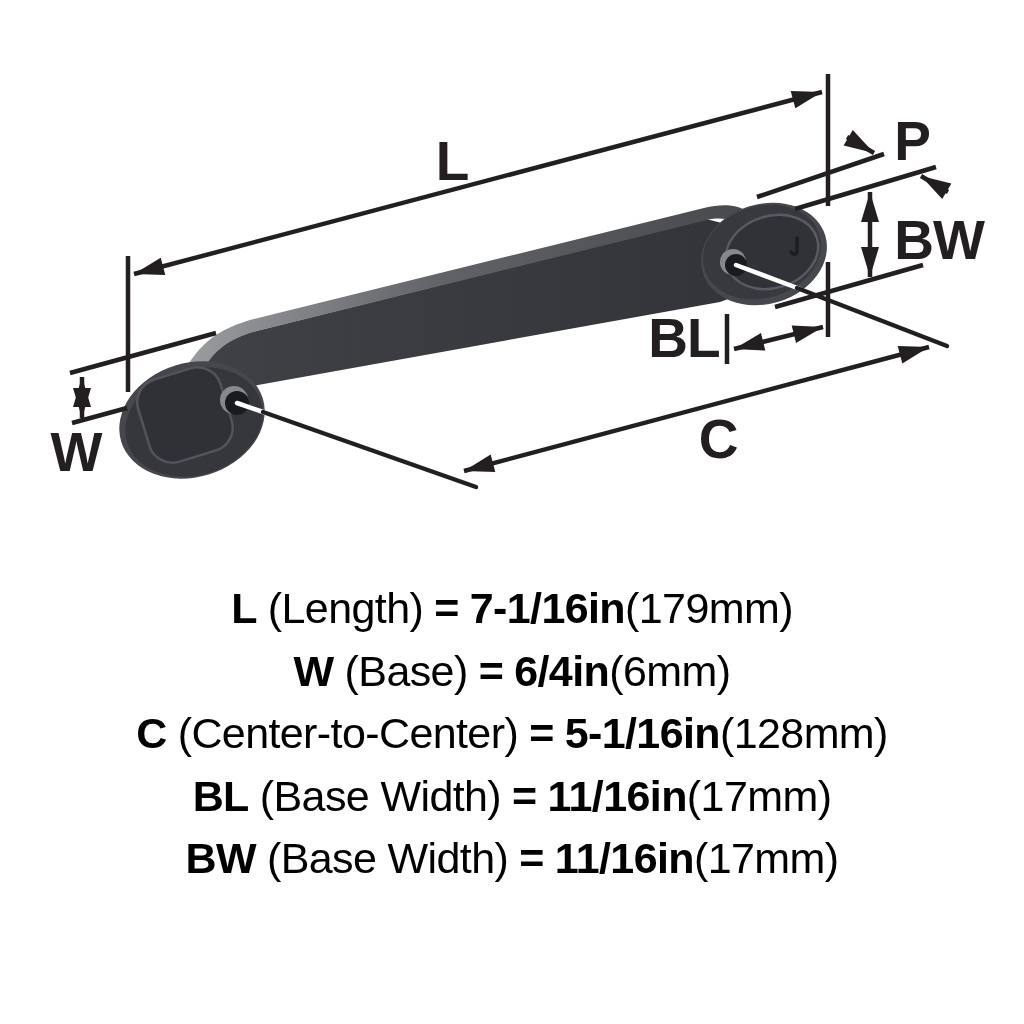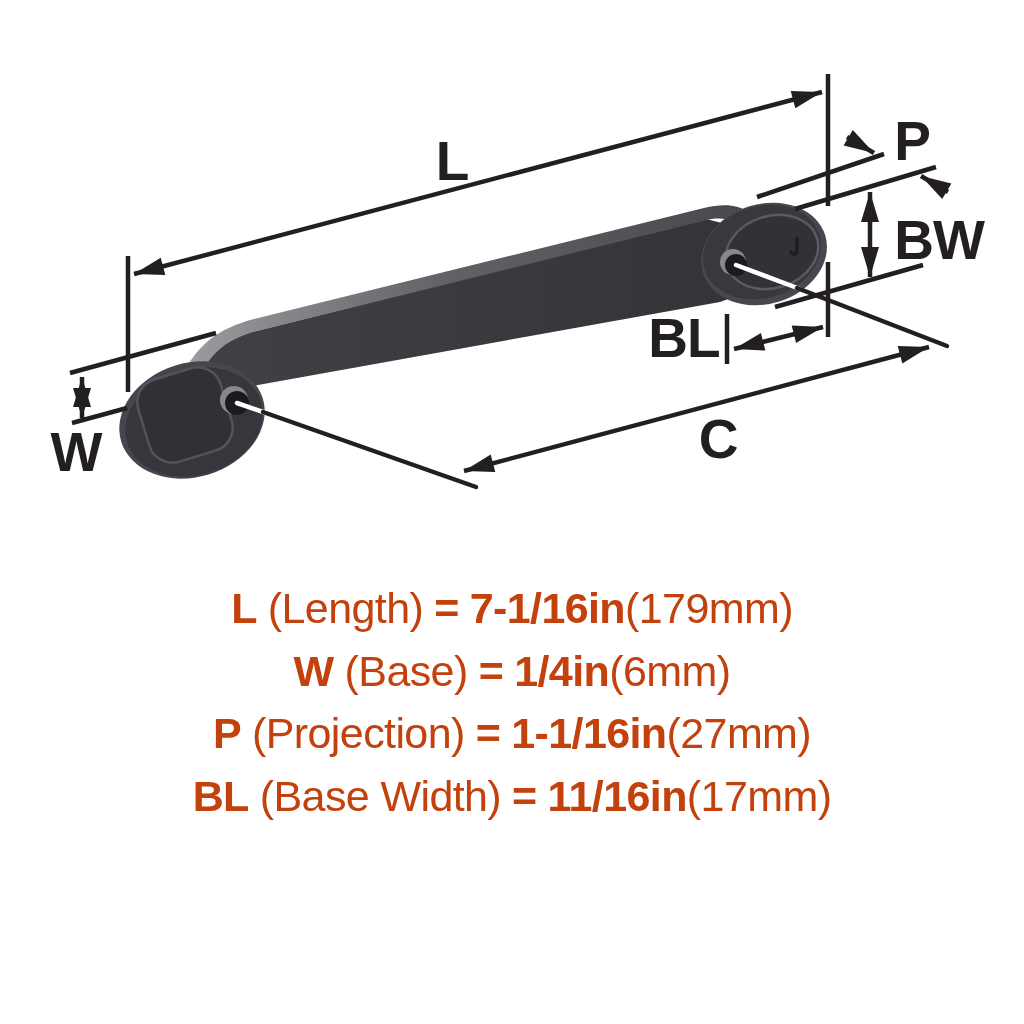--- a/index.html
+++ b/index.html
@@ -4,21 +4,21 @@
 <style>
   html,body{margin:0;padding:0;background:#ffffff;}
   body{width:1024px;height:1024px;overflow:hidden;
        font-family:"Liberation Sans","DejaVu Sans",sans-serif;}
   .stage{position:relative;width:1024px;height:1024px;background:#fff;}
   .diagram-svg{position:absolute;left:0;top:0;}
   .dimlabel{position:absolute;transform:translate(-50%,-50%);
             font-weight:bold;font-size:55px;color:#231f20;
             letter-spacing:-1px;white-space:nowrap;line-height:1;}
   .legend{position:absolute;left:0;top:577px;width:1024px;text-align:center;}
-  .legend-row{font-size:43px;line-height:62.5px;color:#c2410c;
+  .legend-row{font-size:43px;line-height:62.5px;color:#000000;
               letter-spacing:-0.6px;white-space:nowrap;}
   .legend-row .b{font-weight:bold;}
   .legend-row .r{font-weight:normal;}
   .legend-row .abbr{margin-right:11px;}
   .legend-row .name{margin-right:11px;}
   .legend-row .eq{margin-right:11px;}
 </style>
 </head>
 <body>
 
@@ -109,23 +109,26 @@
   <div class="dimlabel" style="left:939px;top:240px;">BW</div>
   <div class="dimlabel" style="left:684px;top:338px;">BL</div>
   <div class="dimlabel" style="left:718px;top:439px;">C</div>
   <div class="dimlabel" style="left:76px;top:452px;">W</div>
 
   <div class="legend">
     <div class="legend-row">
       <span class="b abbr">L</span><span class="r name">(Length)</span><span class="b eq">=</span><span class="b">7-1/16in</span><span class="r">(179mm)</span>
     </div>
     <div class="legend-row">
-      <span class="b abbr">W</span><span class="r name">(Base)</span><span class="b eq">=</span><span class="b">1/4in</span><span class="r">(6mm)</span>
+      <span class="b abbr">W</span><span class="r name">(Base)</span><span class="b eq">=</span><span class="b">6/4in</span><span class="r">(6mm)</span>
     </div>
     <div class="legend-row">
-      <span class="b abbr">P</span><span class="r name">(Projection)</span><span class="b eq">=</span><span class="b">1-1/16in</span><span class="r">(27mm)</span>
+      <span class="b abbr">C</span><span class="r name">(Center-to-Center)</span><span class="b eq">=</span><span class="b">5-1/16in</span><span class="r">(128mm)</span>
     </div>
     <div class="legend-row">
       <span class="b abbr">BL</span><span class="r name">(Base Width)</span><span class="b eq">=</span><span class="b">11/16in</span><span class="r">(17mm)</span>
+    </div>
+    <div class="legend-row">
+      <span class="b abbr">BW</span><span class="r name">(Base Width)</span><span class="b eq">=</span><span class="b">11/16in</span><span class="r">(17mm)</span>
     </div>
   </div>
 
 </div>
 
 </body></html>

